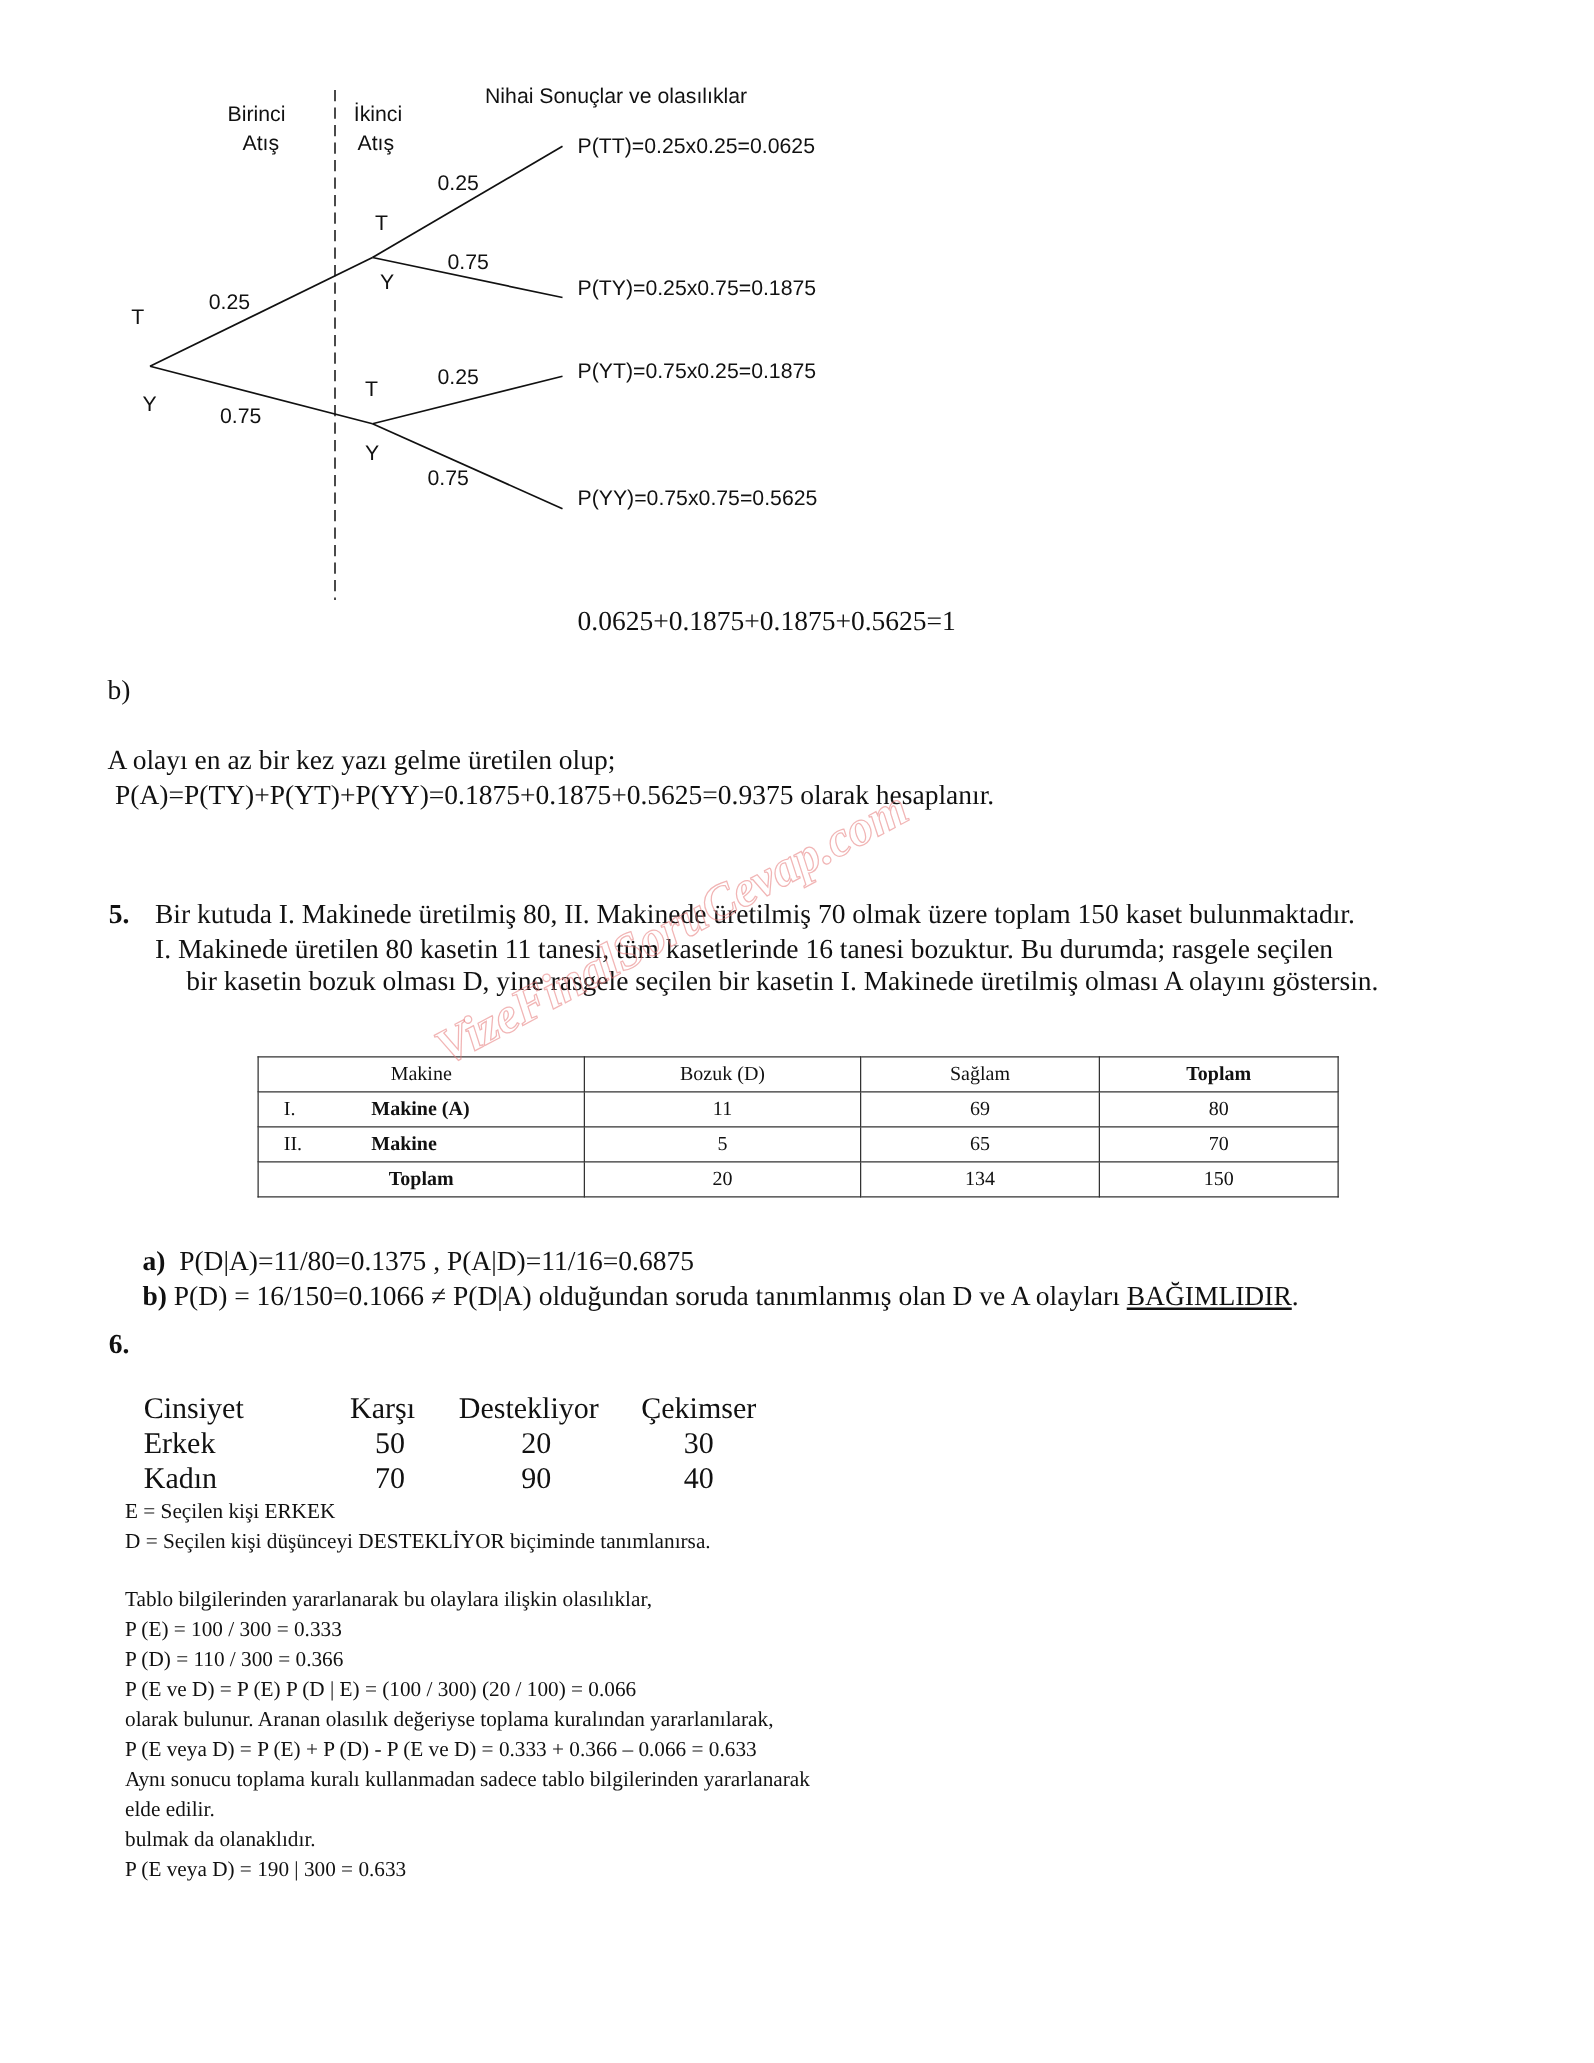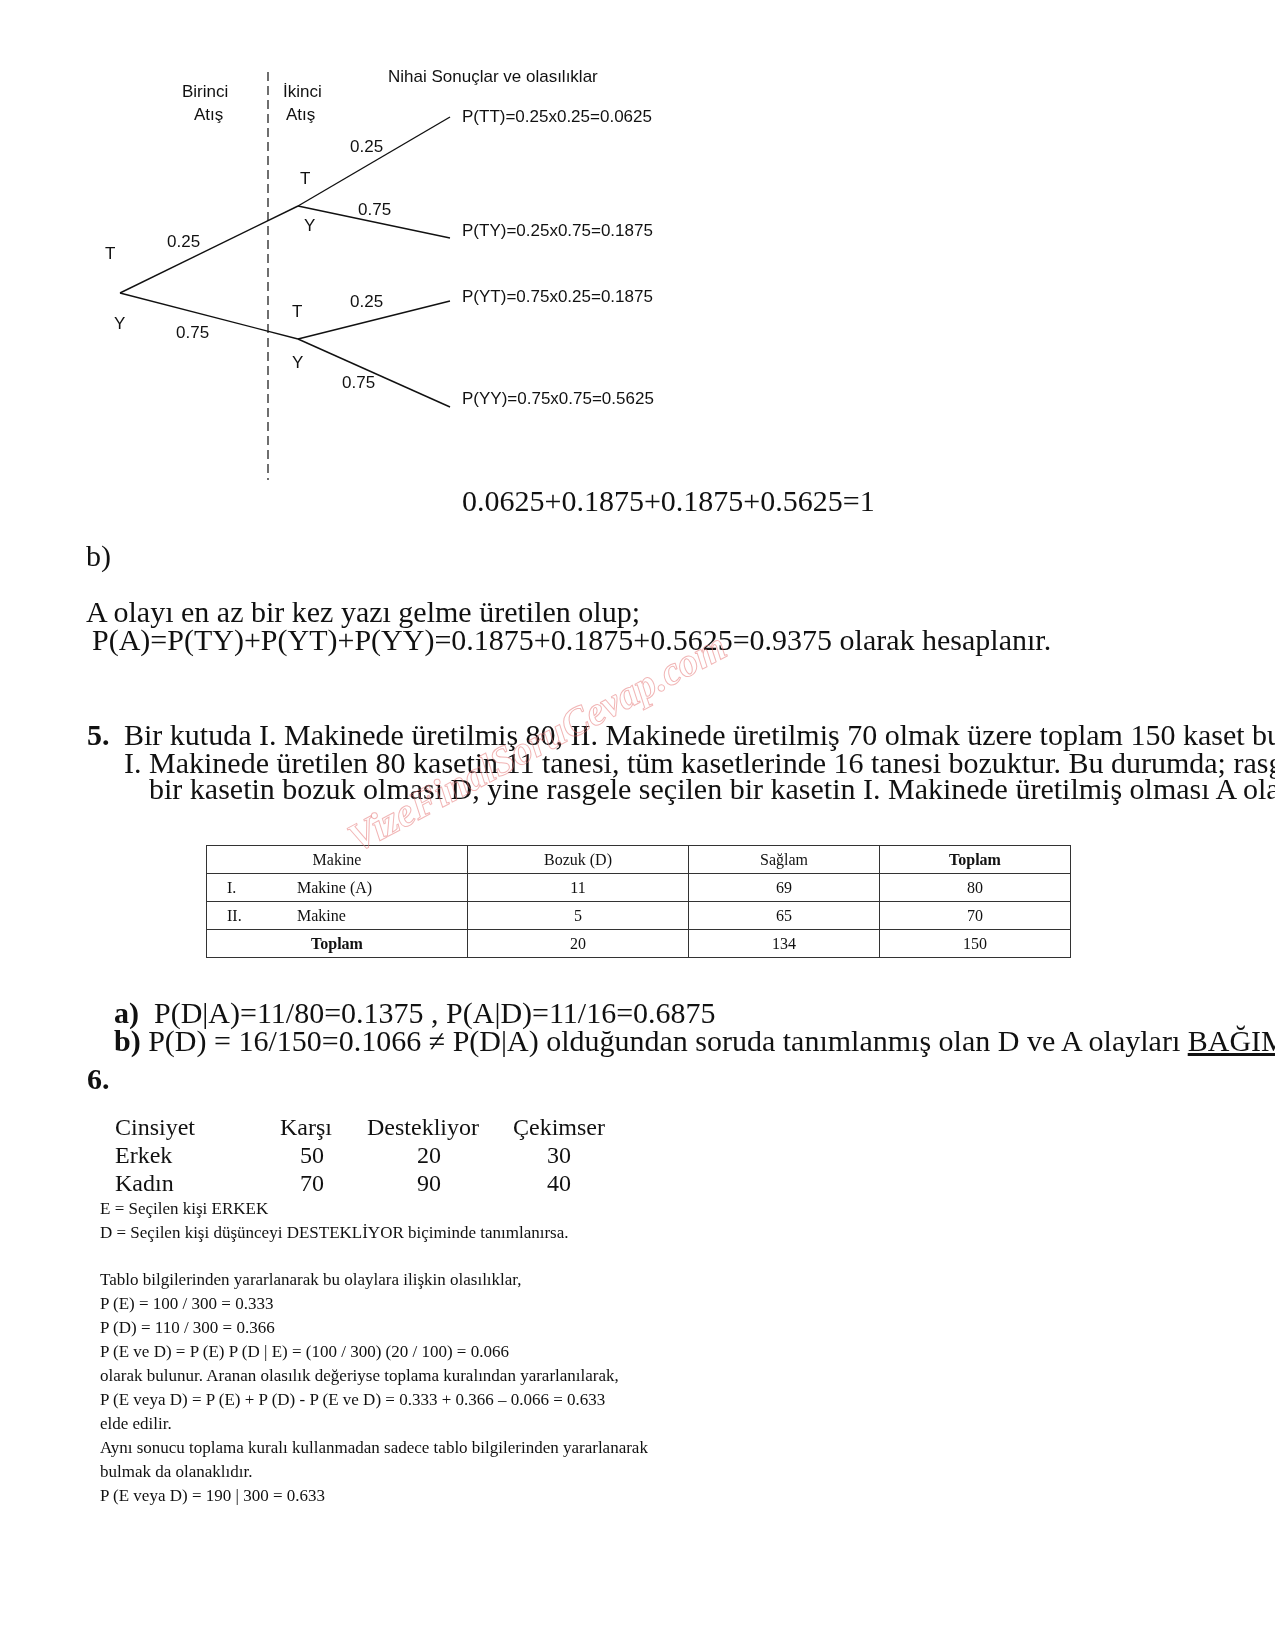--- a/index.html
+++ b/index.html
@@ -4,31 +4,31 @@
 <style>
   html, body { margin: 0; padding: 0; background: #ffffff; }
   body { width: 1275px; height: 1650px; position: relative; overflow: hidden; color: #111; }
   .serif { font-family: "Liberation Serif", "DejaVu Serif", serif; }
   .abs { position: absolute; white-space: nowrap; }
 
   
   #tree { position: absolute; left: 0; top: 0; width: 700px; height: 480px; }
   #tree text { font-family: "Liberation Sans", "DejaVu Sans", sans-serif; font-size: 17px; fill: #111; }
 
-  .t22 { font-size: 30px; }
+  .t22 { font-size: 22px; }
 
   
   table.mt { position: absolute; left: 206px; top: 845px; border-collapse: collapse; font-family: "Liberation Serif", serif; font-size: 16px; }
   table.mt td { border: 1.5px solid #333; height: 27px; padding: 0 6px; text-align: center; line-height: 26px; }
   table.mt td.c0 { width: 248px; }
   table.mt td.c1 { width: 208px; }
   table.mt td.c2 { width: 178px; }
   table.mt td.c3 { width: 178px; }
   .rowlab { display: inline-block; width: 70px; text-align: left; }
-  .rowname { display: inline-block; width: 150px; text-align: left; }
+  .rowname { display: inline-block; width: 150px; text-align: left; font-weight: bold; }
   .bold { font-weight: bold; }
   .u { text-decoration: underline; }
 
   
   .g6 { position: absolute; left: 115px; top: 1130px; font-family: "Liberation Serif", serif; font-size: 24px; }
   .g6 .r { position: relative; height: 28px; }
   .g6 .c { position: absolute; top: 0; white-space: nowrap; margin-top: 12px; }
 
   .small { font-family: Liberation Serif, serif; font-size: 17px; line-height: 24px; }
   .watermark { position: absolute; left: 340px; top: 820px; transform: rotate(-28deg); transform-origin: left top; font-family: "Liberation Serif", serif; font-style: italic; font-weight: bold; font-size: 40px; color: transparent; -webkit-text-stroke: 1px rgba(230,120,120,0.55); white-space: nowrap; pointer-events: none; }
@@ -150,17 +150,17 @@
   <div>D = Seçilen kişi düşünceyi DESTEKLİYOR biçiminde tanımlanırsa.</div>
 </div>
 
 <div class="abs small" style="left:100px; top:1268px;">
   <div>Tablo bilgilerinden yararlanarak bu olaylara ilişkin olasılıklar,</div>
   <div>P (E) = 100 / 300 = 0.333</div>
   <div>P (D) = 110 / 300 = 0.366</div>
   <div>P (E ve D) = P (E) P (D | E) = (100 / 300) (20 / 100) = 0.066</div>
   <div>olarak bulunur. Aranan olasılık değeriyse toplama kuralından yararlanılarak,</div>
   <div>P (E veya D) = P (E) + P (D) - P (E ve D) = 0.333 + 0.366 – 0.066 = 0.633</div>
+  <div>Aynı sonucu toplama kuralı kullanmadan sadece tablo bilgilerinden yararlanarak</div>
   <div>elde edilir.</div>
-  <div>Aynı sonucu toplama kuralı kullanmadan sadece tablo bilgilerinden yararlanarak</div>
   <div>bulmak da olanaklıdır.</div>
   <div>P (E veya D) = 190 | 300 = 0.633</div>
 </div>
 
 </body></html>

